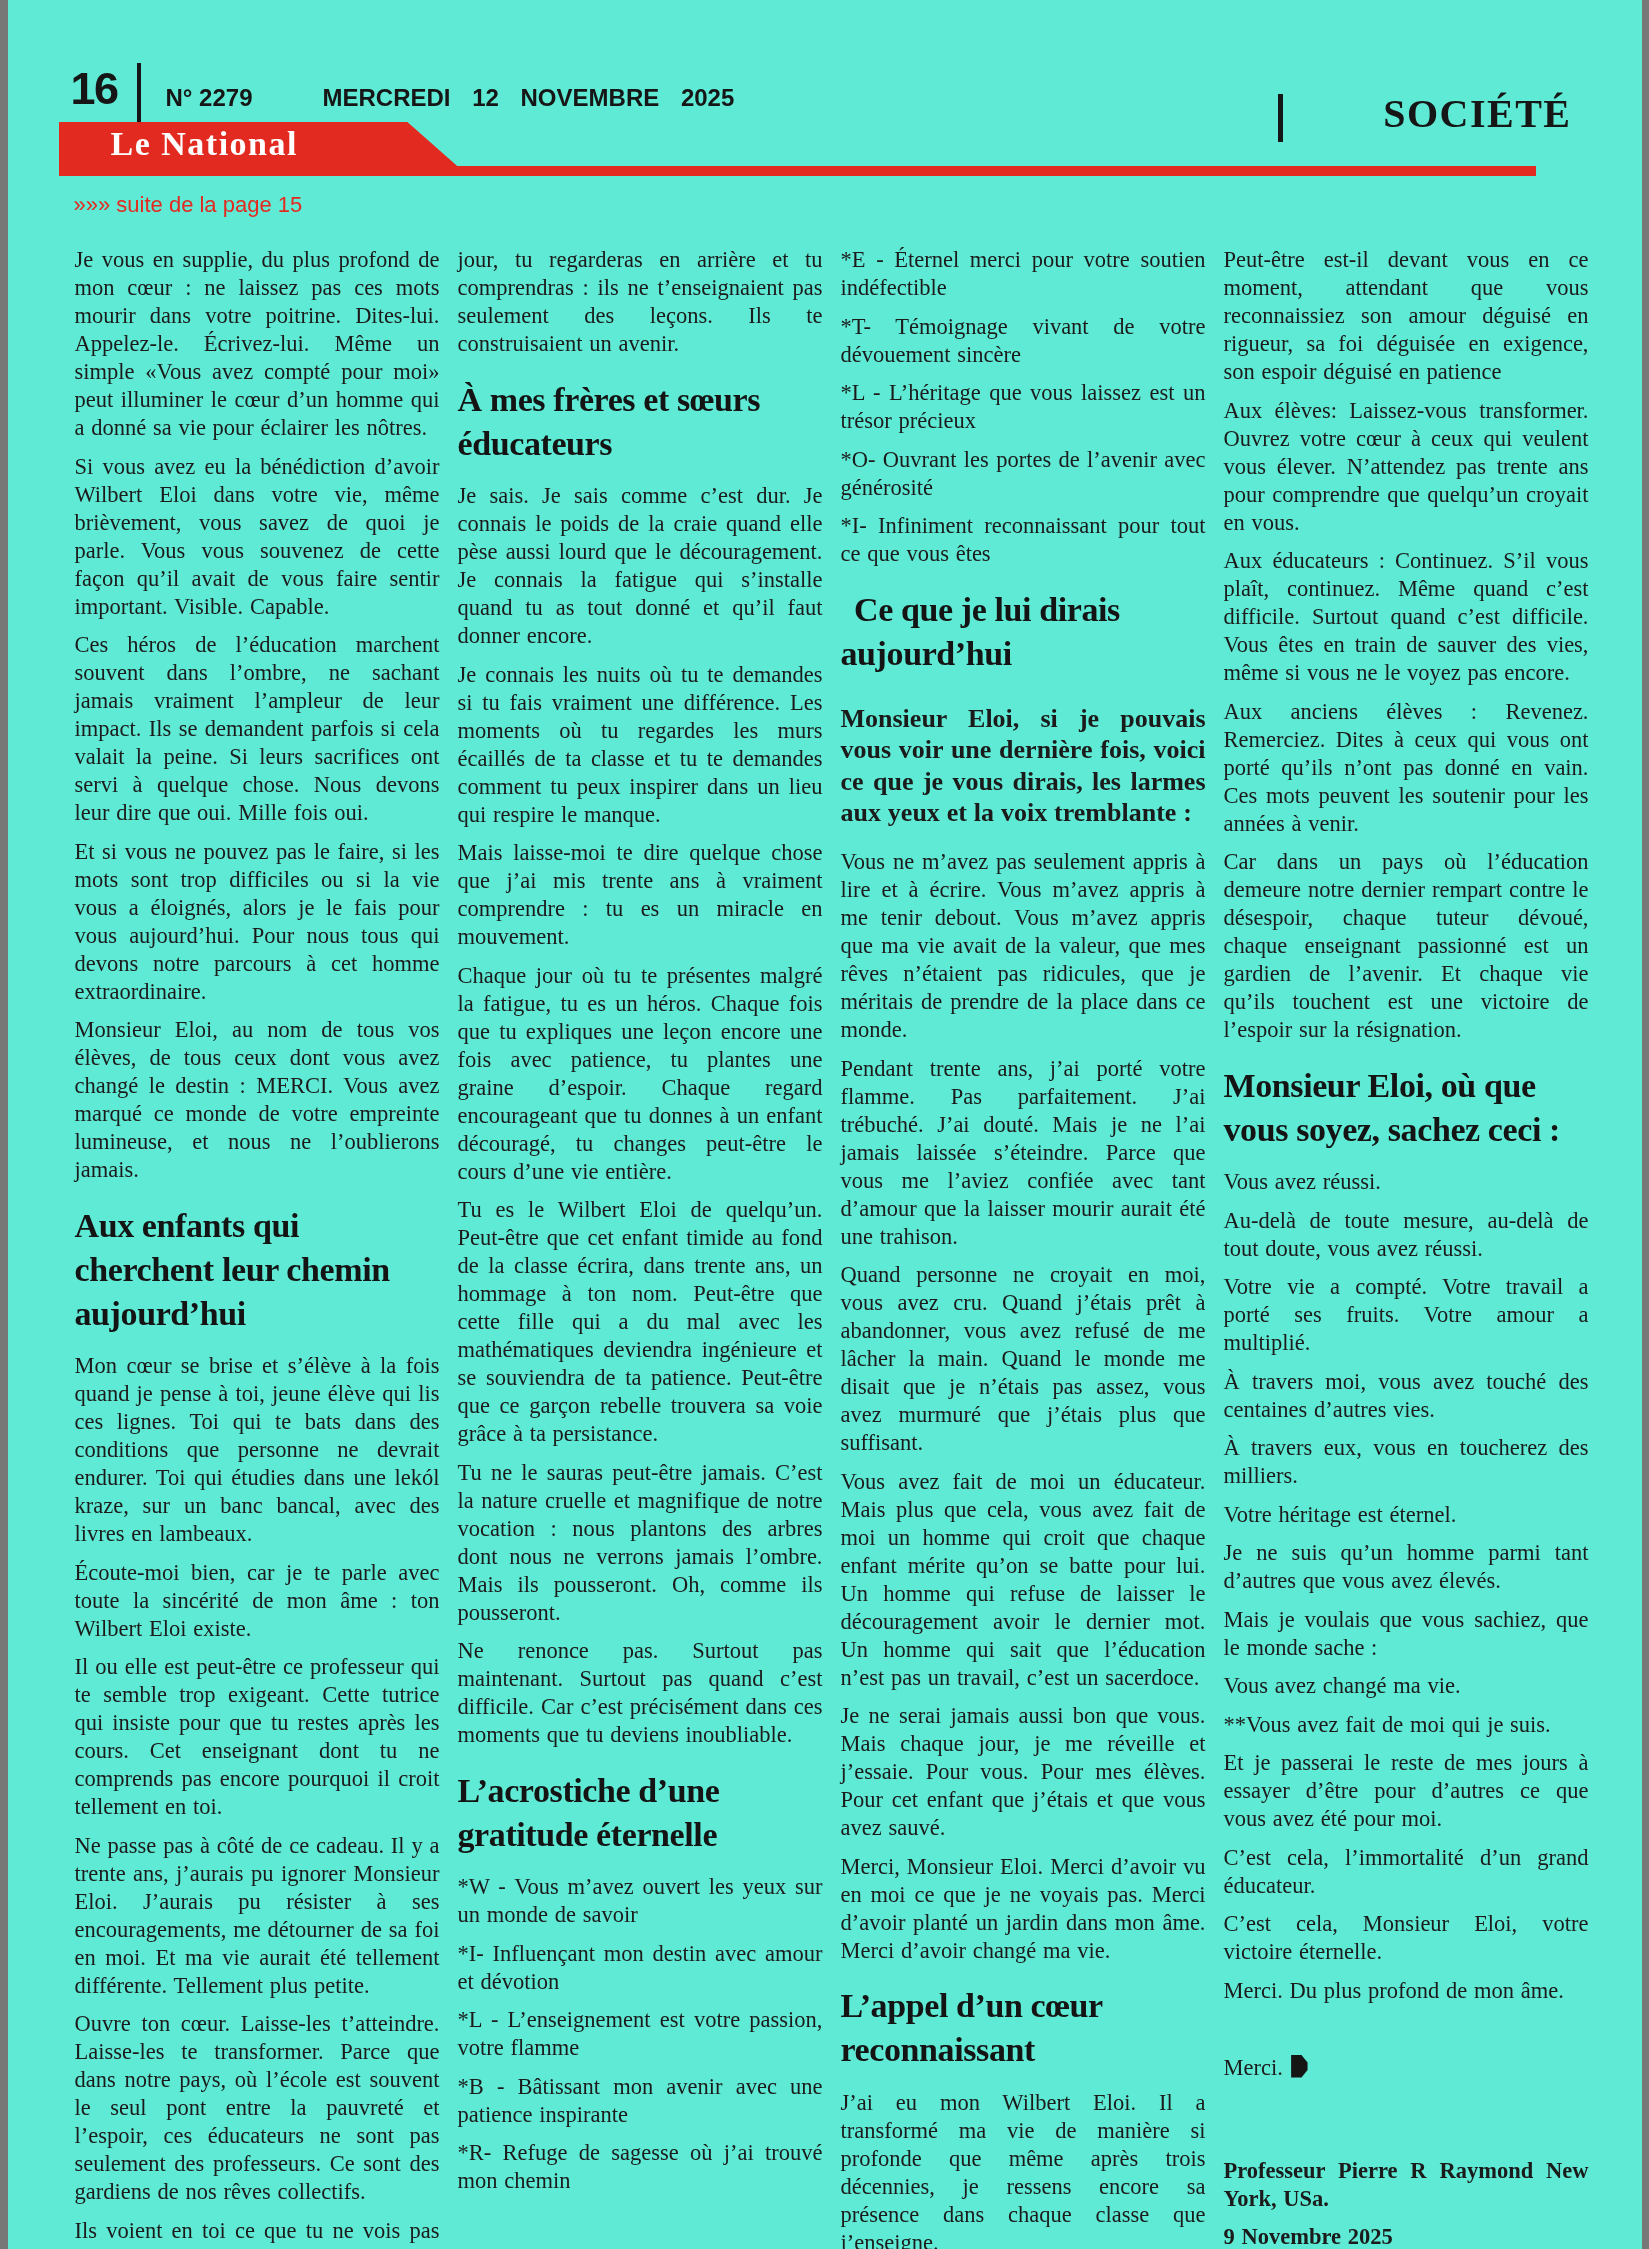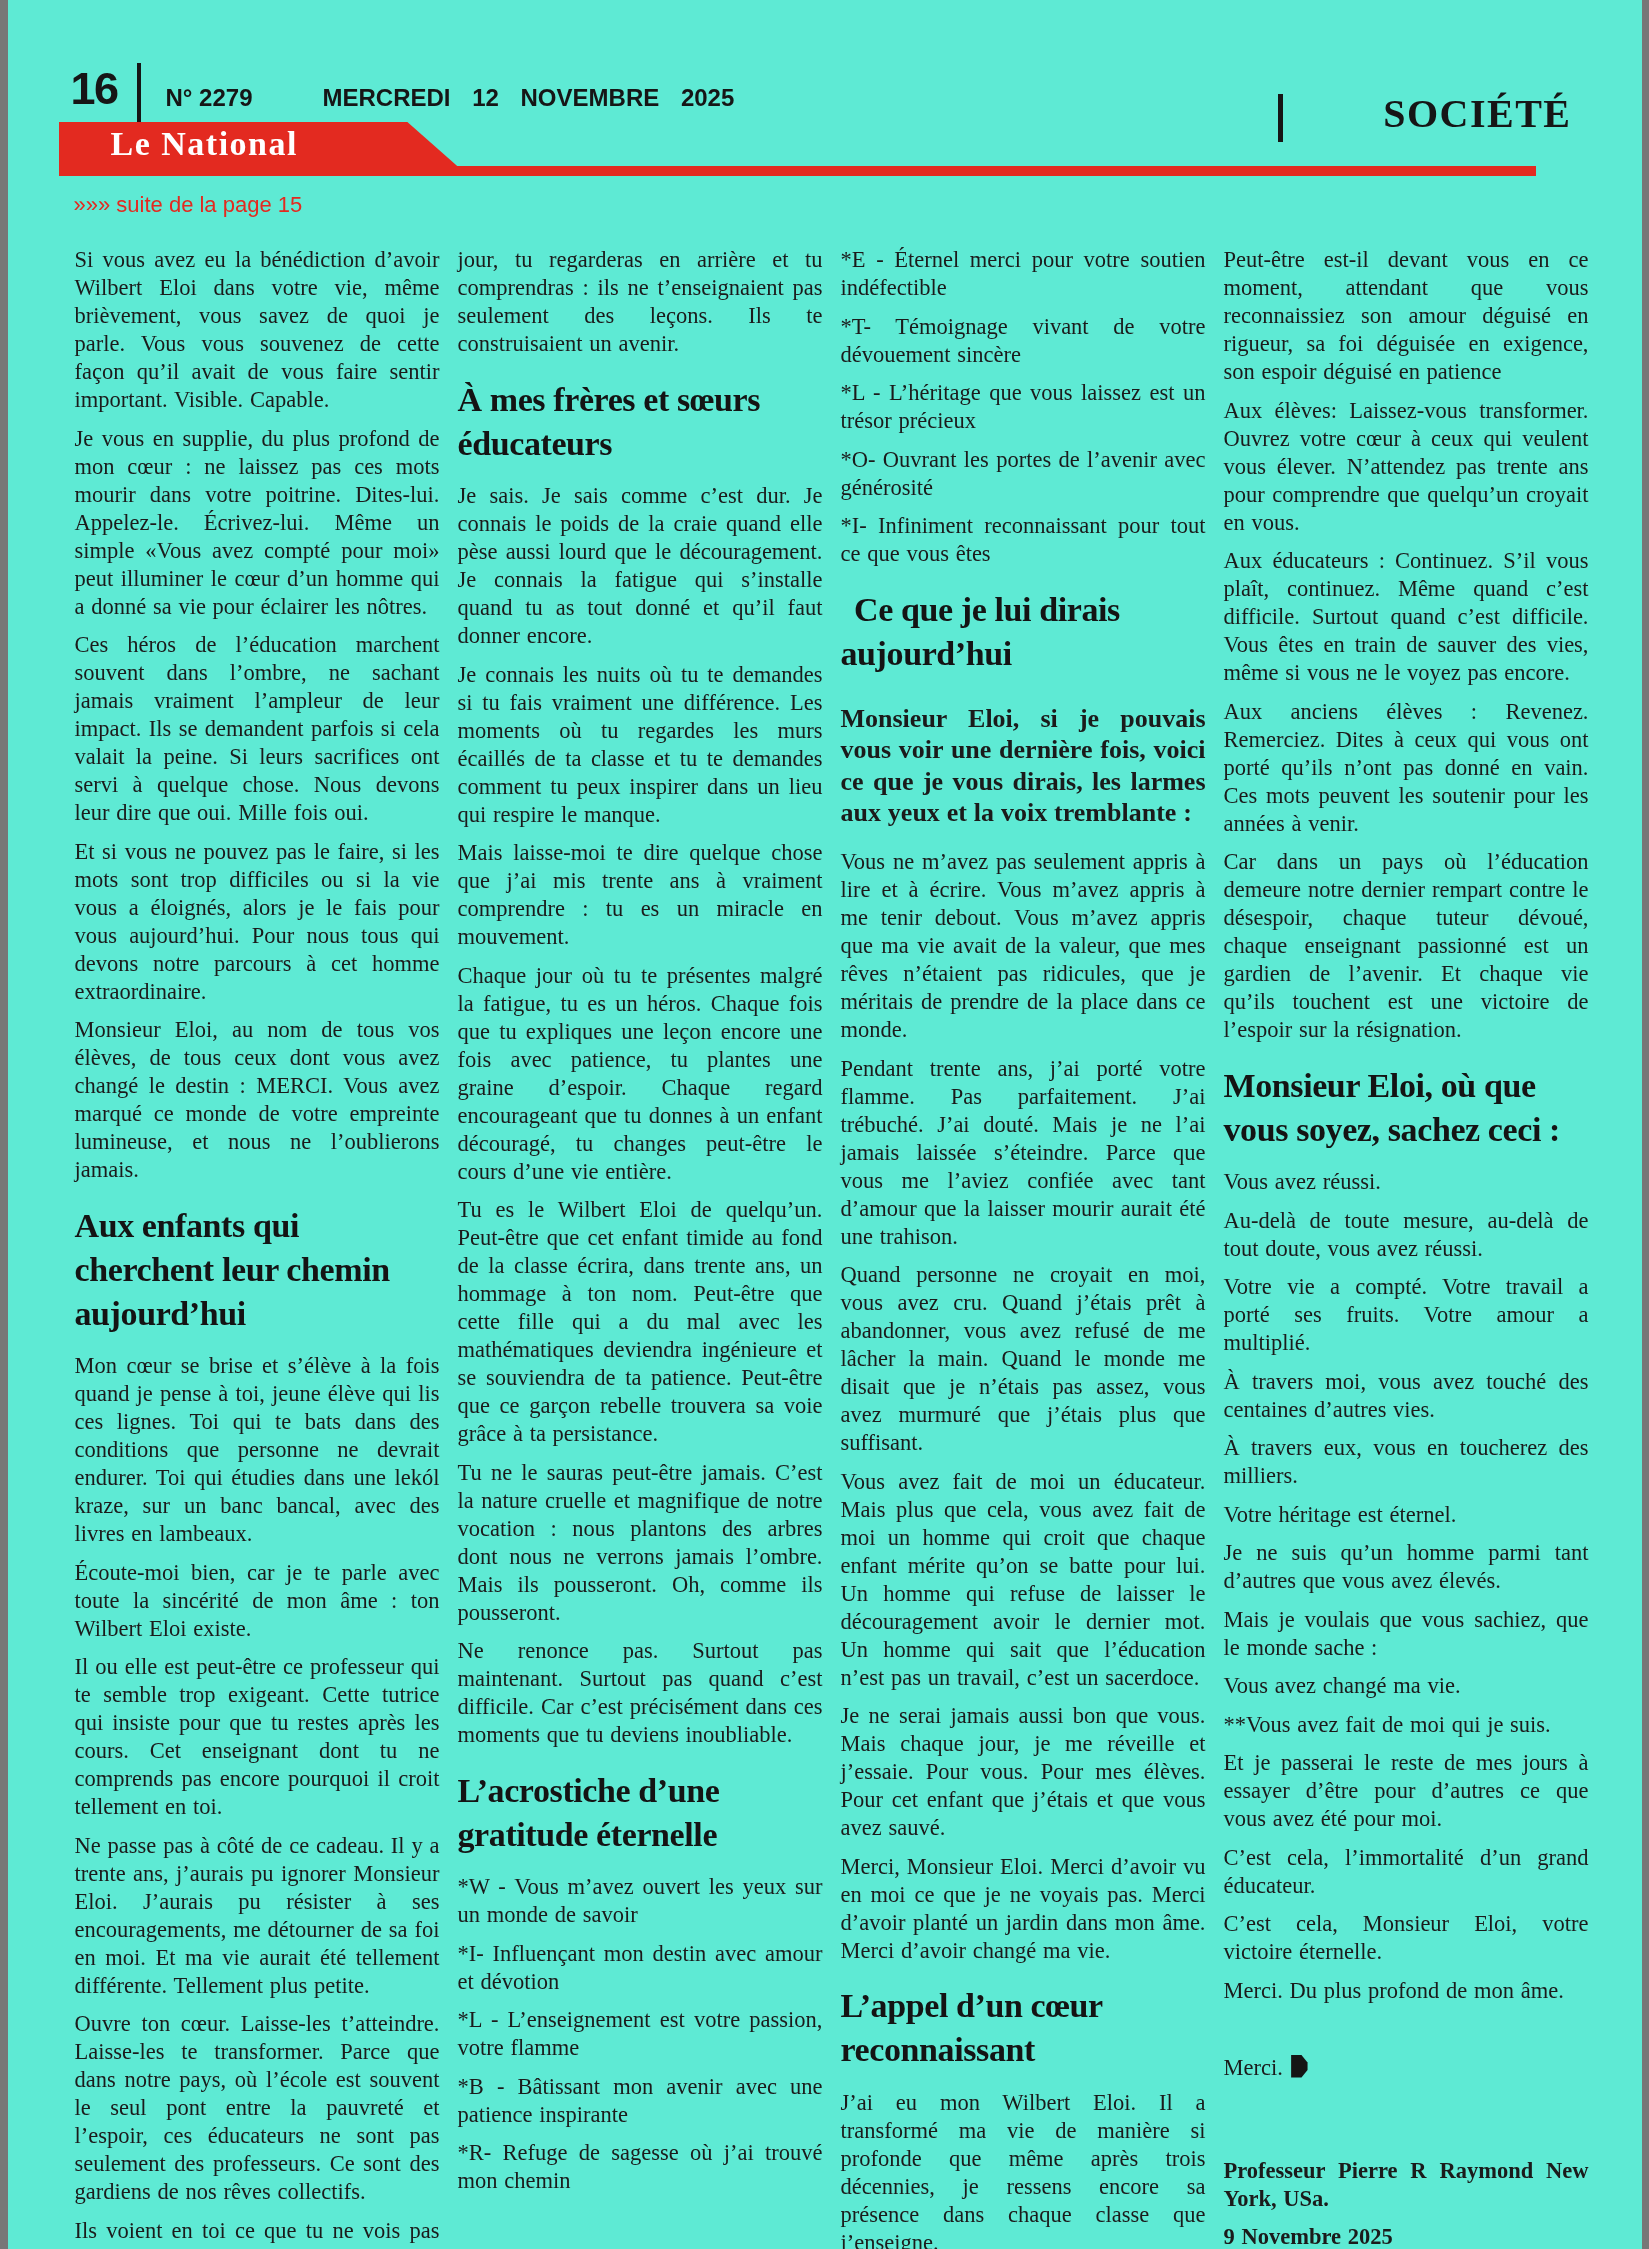--- a/index.html
+++ b/index.html
@@ -86,22 +86,22 @@
     <span class="masthead">Le National</span>
   </div>
   <div class="red-rule"></div>
   <span class="sect-bar"></span>
   <span class="section">SOCIÉTÉ</span>
 
   <div class="continuation">»»» suite de la page  15</div>
 
   <main class="columns">
     <div class="col">
+        <p>Je vous en supplie, du plus profond de mon cœur : ne laissez pas ces mots mourir dans votre poitrine. Dites-lui. Appelez-le. Écrivez-lui. Même un simple «Vous avez compté pour moi» peut illuminer le cœur d’un homme qui a donné sa vie pour éclairer les nôtres.</p>
         <p>Si vous avez eu la bénédiction d’avoir Wilbert Eloi dans votre vie, même brièvement, vous savez de quoi je parle. Vous vous souvenez de cette façon qu’il avait de vous faire sentir important. Visible. Capable.</p>
-        <p>Je vous en supplie, du plus profond de mon cœur : ne laissez pas ces mots mourir dans votre poitrine. Dites-lui. Appelez-le. Écrivez-lui. Même un simple «Vous avez compté pour moi» peut illuminer le cœur d’un homme qui a donné sa vie pour éclairer les nôtres.</p>
         <p>Ces héros de l’éducation marchent souvent dans l’ombre, ne sachant jamais vraiment l’ampleur de leur impact. Ils se demandent parfois si cela valait la peine. Si leurs sacrifices ont servi à quelque chose. Nous devons leur dire que oui. Mille fois oui.</p>
         <p>Et si vous ne pouvez pas le faire, si les mots sont trop difficiles ou si la vie vous a éloignés, alors je le fais pour vous aujourd’hui. Pour nous tous qui devons notre parcours à cet homme extraordinaire.</p>
         <p>Monsieur Eloi, au nom de tous vos élèves, de tous ceux dont vous avez changé le destin : MERCI. Vous avez marqué ce monde de votre empreinte lumineuse, et nous ne l’oublierons jamais.</p>
         <h2>Aux enfants qui cherchent leur chemin aujourd’hui</h2>
         <p>Mon cœur se brise et s’élève à la fois quand je pense à toi, jeune élève qui lis ces lignes. Toi qui te bats dans des conditions que personne ne devrait endurer. Toi qui étudies dans une lekól kraze, sur un banc bancal, avec des livres en lambeaux.</p>
         <p>Écoute-moi bien, car je te parle avec toute la sincérité de mon âme : ton Wilbert Eloi existe.</p>
         <p>Il ou elle est peut-être ce professeur qui te semble trop exigeant. Cette tutrice qui insiste pour que tu restes après les cours. Cet enseignant dont tu ne comprends pas encore pourquoi il croit tellement en toi.</p>
         <p>Ne passe pas à côté de ce cadeau. Il y a trente ans, j’aurais pu ignorer Monsieur Eloi. J’aurais pu résister à ses encouragements, me détourner de sa foi en moi. Et ma vie aurait été tellement différente. Tellement plus petite.</p>
         <p>Ouvre ton cœur. Laisse-les t’atteindre. Laisse-les te transformer. Parce que dans notre pays, où l’école est souvent le seul pont entre la pauvreté et l’espoir, ces éducateurs ne sont pas seulement des professeurs. Ce sont des gardiens de nos rêves collectifs.</p>
         <p>Ils voient en toi ce que tu ne vois pas encore. Fais-leur confiance. Car un</p>

